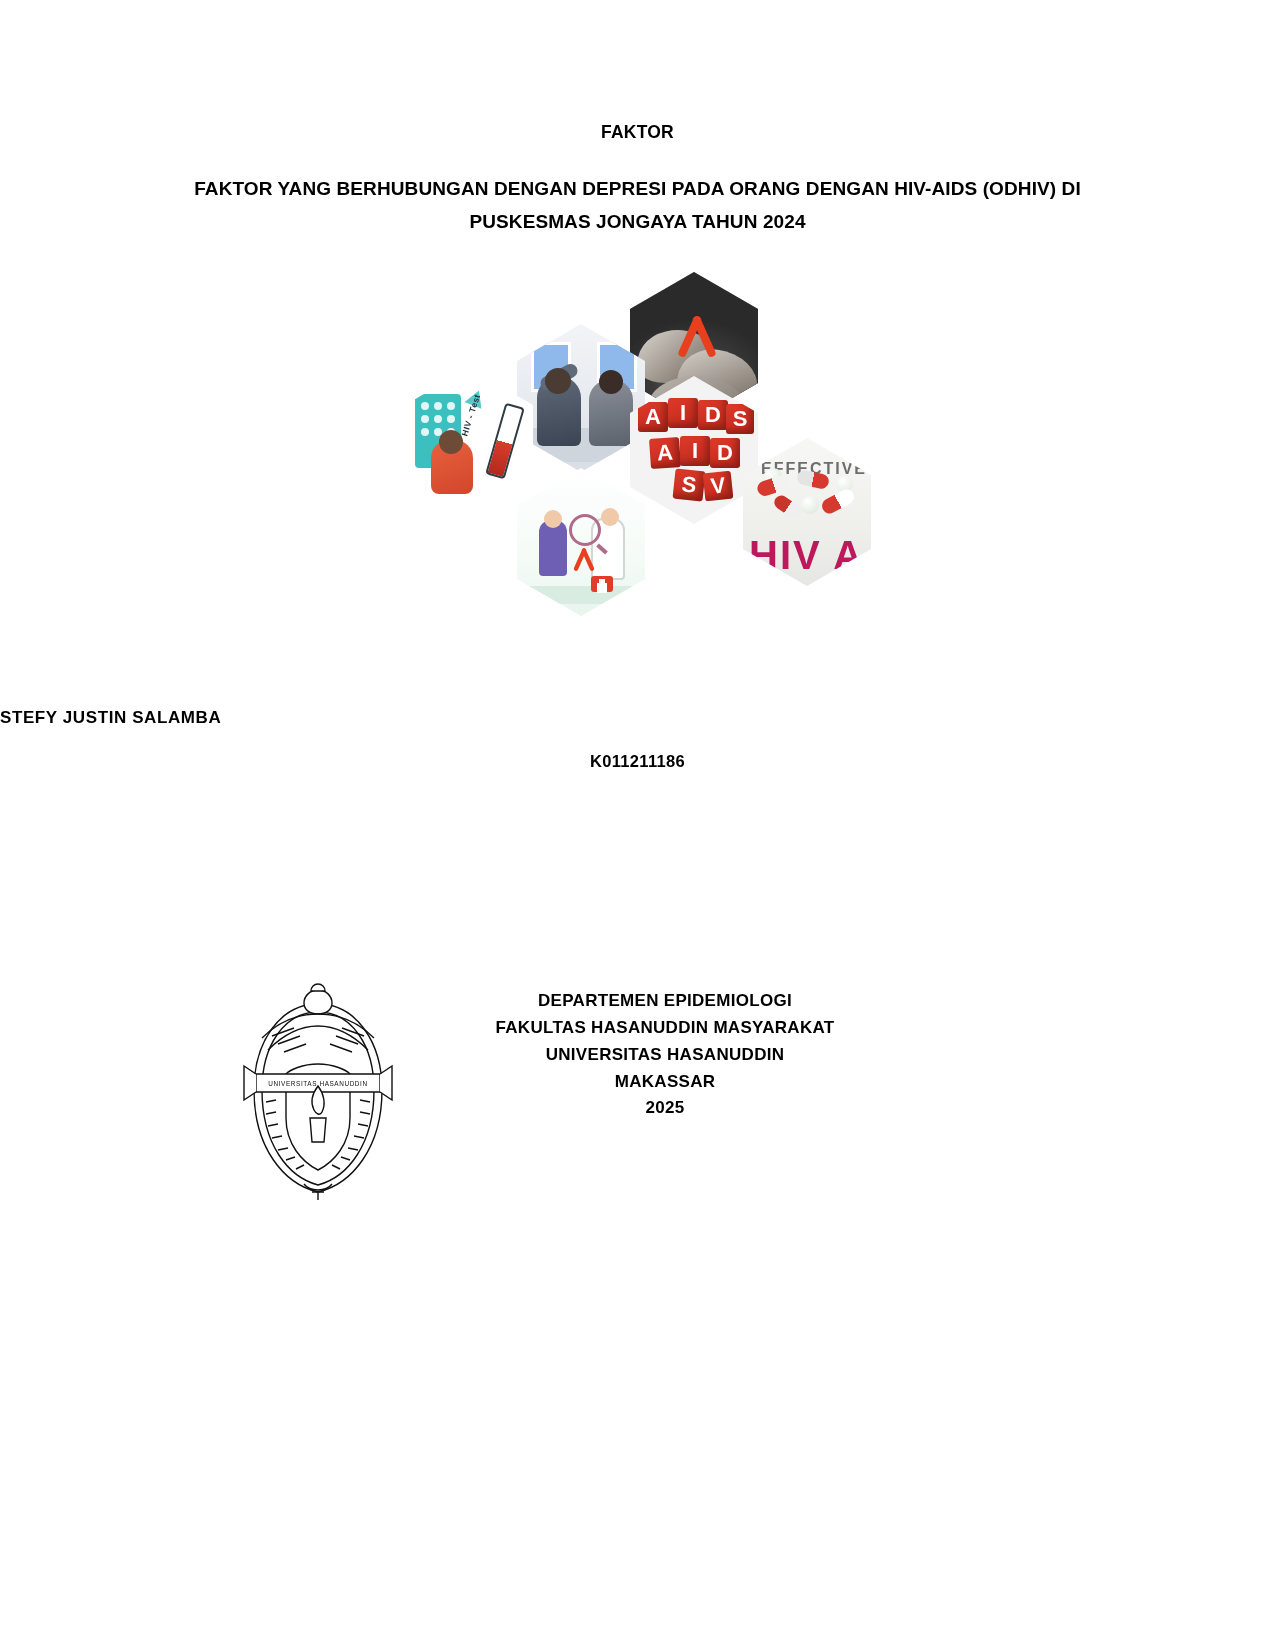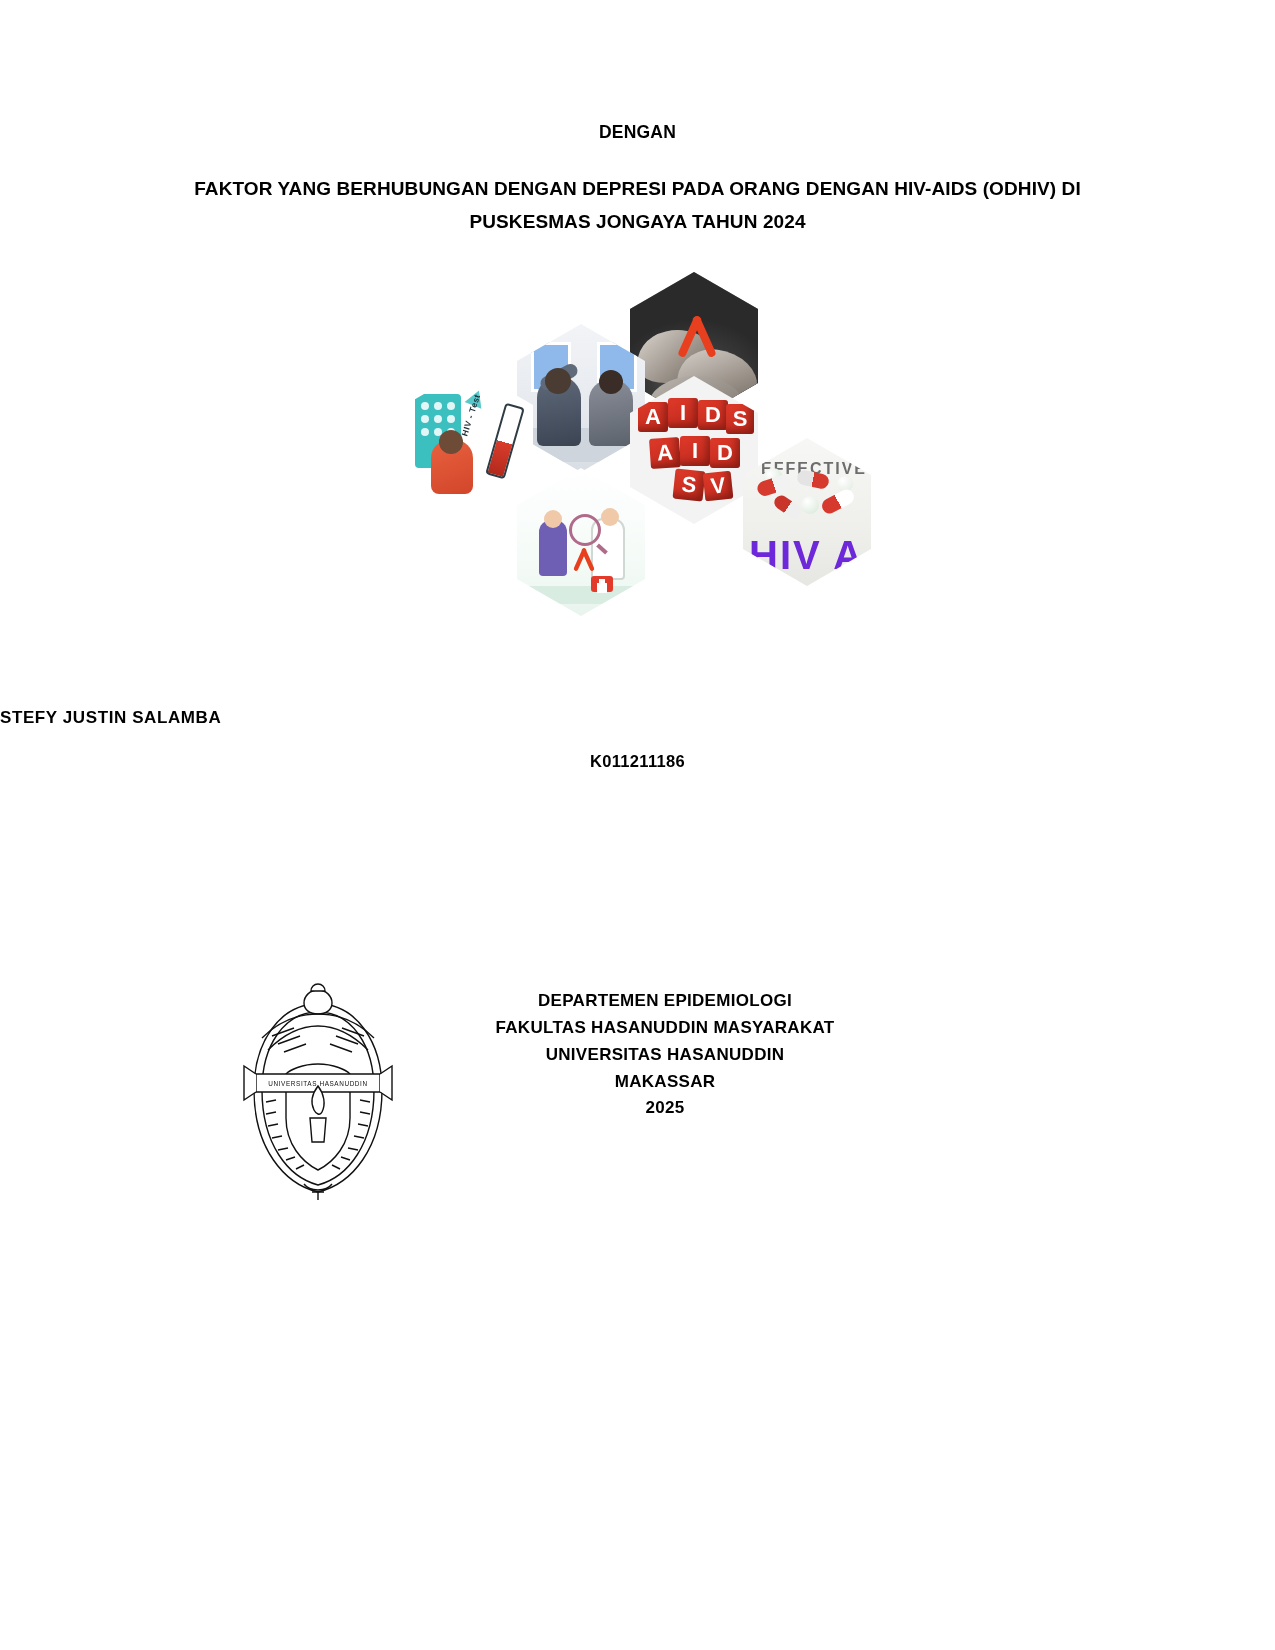--- a/index.html
+++ b/index.html
@@ -247,21 +247,21 @@
   }
 
   
   .hex-pills { top: 166px; left: 338px; }
   .hex-pills .bg {
     position: absolute; inset: 0;
     background: linear-gradient(180deg, #f7f7f5 0%, #efefec 60%, #e6e6e2 100%);
   }
   .hex-pills .bigtext {
     position: absolute; left: 6px; bottom: 8px;
-    font-size: 40px; font-weight: bold; color: #6d28d9;
+    font-size: 40px; font-weight: bold; color: #be185d;
     letter-spacing: 2px; font-family: "Liberation Sans", sans-serif;
   }
   .hex-pills .toptext {
     position: absolute; left: 18px; top: 22px;
     font-size: 16px; font-weight: bold; color: #6d6d6d; letter-spacing: 2px;
     font-family: "Liberation Sans", sans-serif;
   }
   .pill {
     position: absolute; border-radius: 20px;
   }
@@ -309,21 +309,21 @@
     width: 172px;
     height: 228px;
   }
   .logo svg { width: 100%; height: 100%; display: block; }
 </style>
 </head>
 <body>
 
 <div class="page">
 
-  <div class="doc-type">DENGAN</div>
+  <div class="doc-type">FAKTOR</div>
   <div class="doc-title">FAKTOR YANG BERHUBUNGAN DENGAN DEPRESI PADA ORANG DENGAN HIV-AIDS (ODHIV) DI PUSKESMAS JONGAYA TAHUN 2024</div>
 
   <div class="collage">
 
     <div class="hex hex-ribbon">
       <div class="hex-inner">
         <div class="bg"></div>
         <div class="hand-a"></div>
         <div class="hand-b"></div>
         <div class="hand-c"></div>

